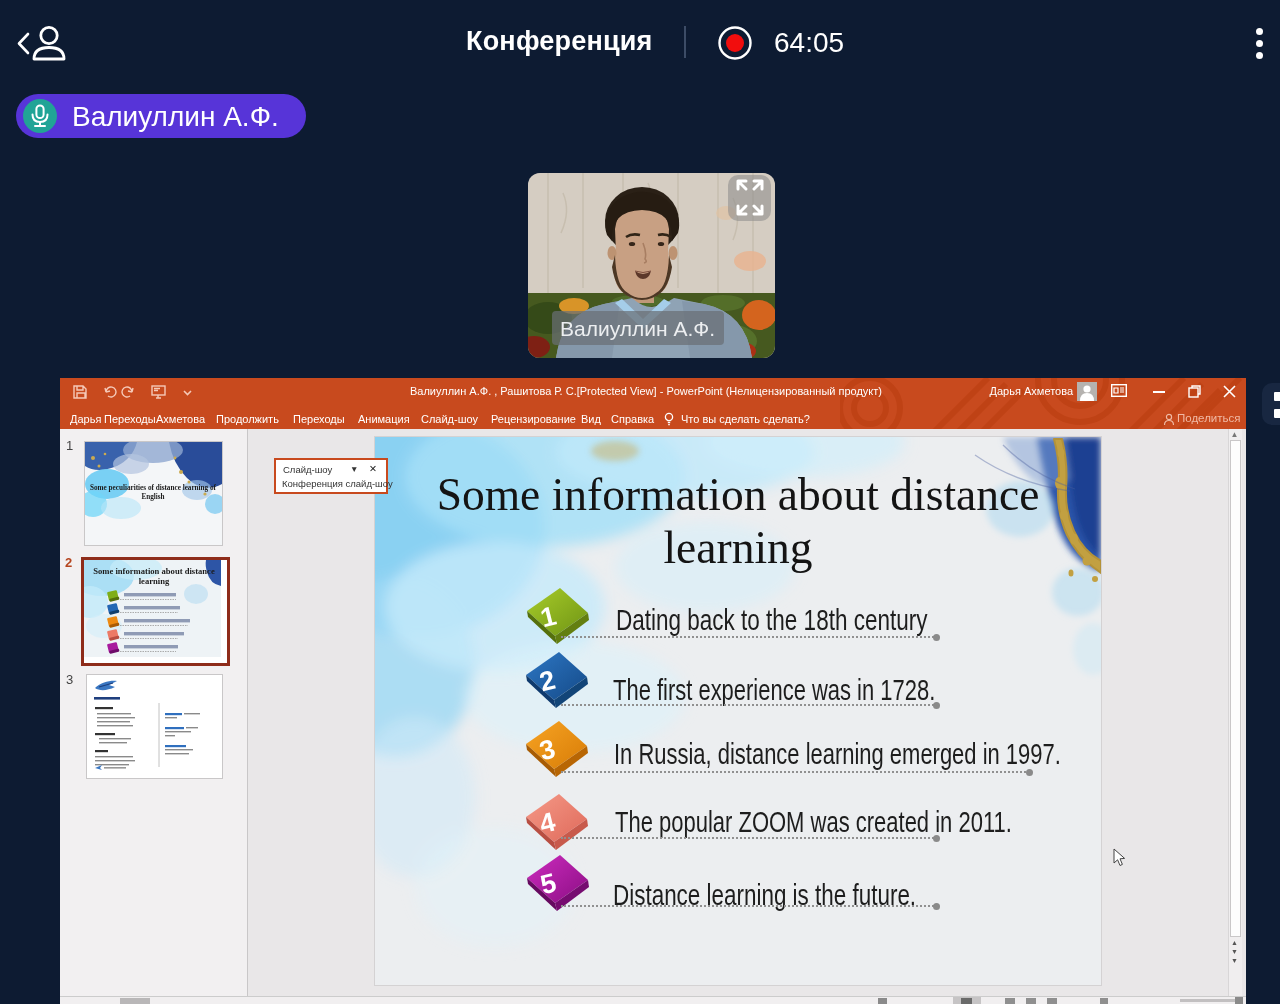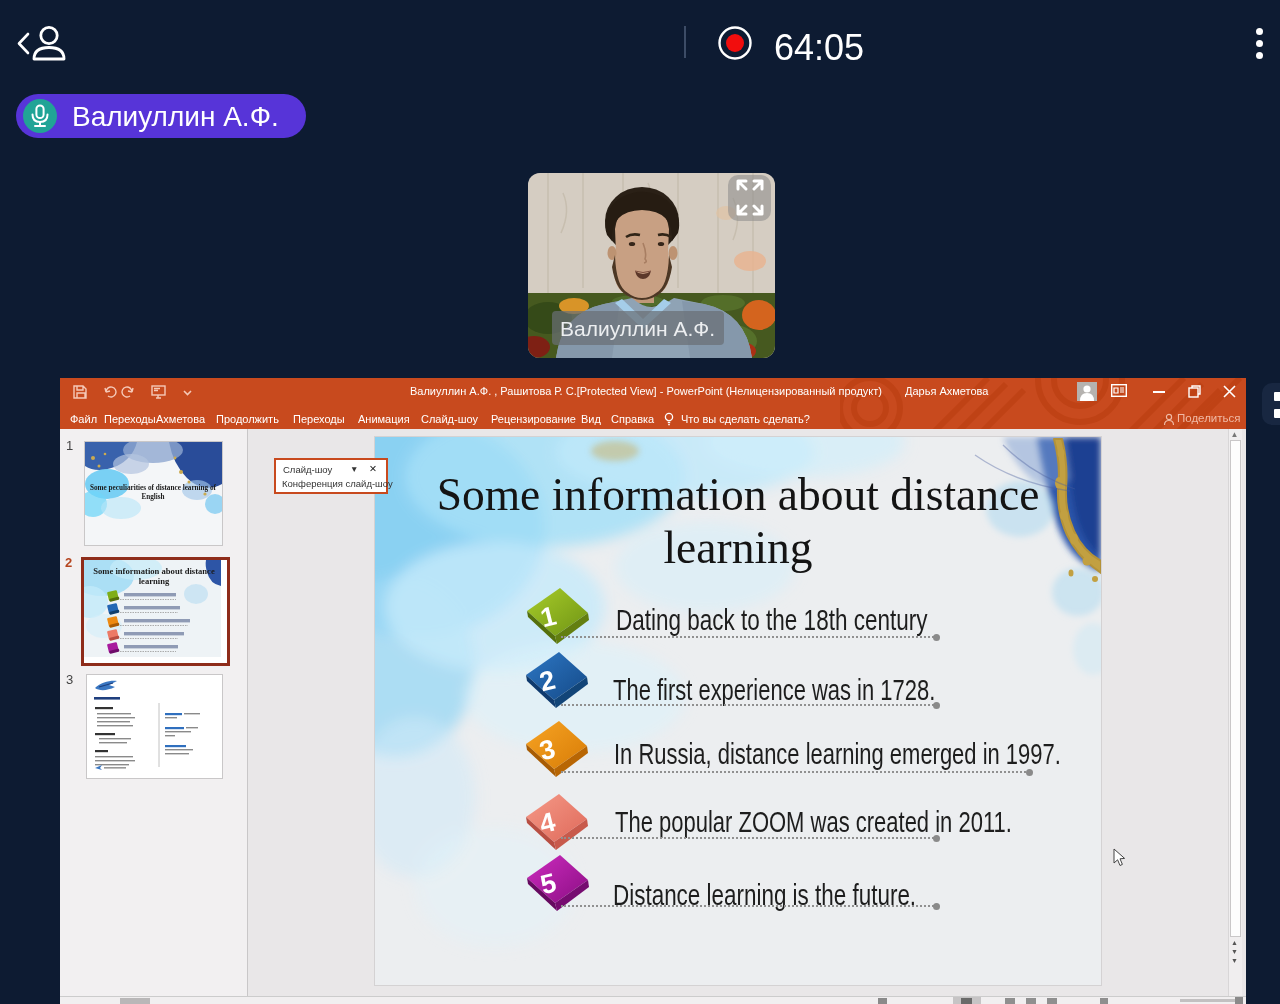--- a/index.html
+++ b/index.html
@@ -10,26 +10,27 @@
 </style>
 </head>
 <body>
 <div id="app">
 
   <svg class="abs" style="left:14px;top:22px" width="54" height="42" viewBox="0 0 54 42">
     <path d="M14 12 L5 21.5 L14 31" fill="none" stroke="#fff" stroke-width="2.6" stroke-linecap="round" stroke-linejoin="round"></path>
     <circle cx="35" cy="13.5" r="8.2" fill="none" stroke="#fff" stroke-width="2.8"></circle>
     <path d="M20 37 Q20 25.5 35 25.5 Q50 25.5 50 37 Z" fill="none" stroke="#fff" stroke-width="2.8" stroke-linejoin="round"></path>
   </svg>
+  <div class="abs" style="left:466px;top:26px;width:200px;font-size:27px;font-weight:700;color:#fff;letter-spacing:.2px">Конференция</div>
   <div class="abs" style="left:684px;top:26px;width:2px;height:32px;background:#3c4c66"></div>
   <svg class="abs" style="left:718px;top:26px" width="34" height="34" viewBox="0 0 34 34">
     <circle cx="17" cy="17" r="15.5" fill="none" stroke="#fff" stroke-width="2.4"></circle>
     <circle cx="17" cy="17" r="9" fill="#f20d0d"></circle>
   </svg>
-  <div class="abs" style="left:774px;top:27px;font-size:36px;color:#fff">64:05</div>
+  <div class="abs" style="left:774px;top:27px;font-size:28px;color:#fff">64:05</div>
   <div class="abs" style="left:1256px;top:28px;width:7px;height:7px;border-radius:50%;background:#fff"></div>
   <div class="abs" style="left:1256px;top:40px;width:7px;height:7px;border-radius:50%;background:#fff"></div>
   <div class="abs" style="left:1256px;top:52px;width:7px;height:7px;border-radius:50%;background:#fff"></div>
 
   <div class="abs" style="left:16px;top:94px;width:290px;height:44px;border-radius:22px;background:#5734d8"></div>
   <div class="abs" style="left:23px;top:99px;width:34px;height:34px;border-radius:50%;background:#21a496"></div>
   <svg class="abs" style="left:23px;top:99px" width="34" height="34" viewBox="0 0 34 34">
     <rect x="13.4" y="6.5" width="7.2" height="12.5" rx="3.6" fill="none" stroke="#fff" stroke-width="2"></rect>
     <path d="M9.5 15.5 q0 7.5 7.5 7.5 q7.5 0 7.5 -7.5" fill="none" stroke="#fff" stroke-width="2" stroke-linecap="round"></path>
     <line x1="17" y1="23" x2="17" y2="26.5" stroke="#fff" stroke-width="2"></line>
@@ -117,41 +118,41 @@
           <path d="M2 2 h9 l3 3 v9 h-12 Z M5 2 v4 h6 v-4 M5 14 v-5 h8 v5"></path>
           <path d="M34 8 a5 5 0 1 1 2 4 M34 8 l-1 -4 M34 8 l4 -1"></path>
           <path d="M60 8 a5 5 0 1 0 -2 4 M60 8 l1 -4 M60 8 l-4 -1"></path>
           <rect x="80" y="2" width="13" height="9"></rect>
           <path d="M84 14 h5 M86 11 v3"></path>
           <path d="M82 4.5 h6 M82 6.5 h4"></path>
           <path d="M112 7 l3.5 3.5 3.5 -3.5" stroke-width="1.6"></path>
         </g>
       </svg>
       <div class="abs" style="left:306px;top:7px;width:560px;text-align:center;font-size:11px;color:#fff;white-space:nowrap">Валиуллин А.Ф. , Рашитова Р. С.[Protected View]  -  PowerPoint (Нелицензированный продукт)</div>
-      <div class="abs" style="left:845px;top:7px;width:168px;text-align:left;font-size:11px;color:#fff">Дарья Ахметова</div>
+      <div class="abs" style="left:845px;top:7px;width:168px;text-align:right;font-size:11px;color:#fff">Дарья Ахметова</div>
       <div class="abs" style="left:1017px;top:4px;width:20px;height:19px;background:#b5b2af"></div>
       <svg class="abs" style="left:1017px;top:4px" width="20" height="19" viewBox="0 0 20 19">
         <circle cx="10" cy="7" r="3.6" fill="#fff"></circle>
         <path d="M3 19 q0 -8 7 -8 q7 0 7 8 Z" fill="#fff"></path>
       </svg>
       <svg class="abs" style="left:1051px;top:6px" width="16" height="13" viewBox="0 0 16 13">
         <rect x="0.7" y="0.7" width="14.6" height="11.6" fill="none" stroke="#fff" stroke-width="1.4"></rect>
         <path d="M3 4 h4 v5 h-4 Z M9 4 h4 M9 6 h4 M9 8 h4" stroke="#fff" stroke-width="1.2" fill="none"></path>
       </svg>
       <div class="abs" style="left:1093px;top:13px;width:12px;height:2px;background:#fff"></div>
       <svg class="abs" style="left:1128px;top:7px" width="13" height="13" viewBox="0 0 13 13">
         <rect x="1" y="3" width="9" height="9" fill="none" stroke="#fff" stroke-width="1.4"></rect>
         <path d="M4 3 V1 h8 v8 h-2" fill="none" stroke="#fff" stroke-width="1.4"></path>
       </svg>
       <svg class="abs" style="left:1163px;top:7px" width="13" height="13" viewBox="0 0 13 13">
         <path d="M1 1 L12 12 M12 1 L1 12" stroke="#fff" stroke-width="1.6"></path>
       </svg>
 
       <div class="abs" style="left:0px;top:28px;height:23px;font-size:11px;color:#fff;white-space:nowrap">
-        <span class="abs" style="left:10px;top:7px">Файл</span>
+        <span class="abs" style="left:10px;top:7px">Дарья</span>
         <span class="abs" style="left:44px;top:7px">Переходы</span>
         <span class="abs" style="left:96px;top:7px">Ахметова</span>
         <span class="abs" style="left:156px;top:7px">Продолжить</span>
         <span class="abs" style="left:233px;top:7px">Переходы</span>
         <span class="abs" style="left:298px;top:7px">Анимация</span>
         <span class="abs" style="left:361px;top:7px">Слайд-шоу</span>
         <span class="abs" style="left:431px;top:7px">Рецензирование</span>
         <span class="abs" style="left:521px;top:7px">Вид</span>
         <span class="abs" style="left:551px;top:7px">Справка</span>
         <span class="abs" style="left:621px;top:7px">Что вы сделать сделать?</span>

